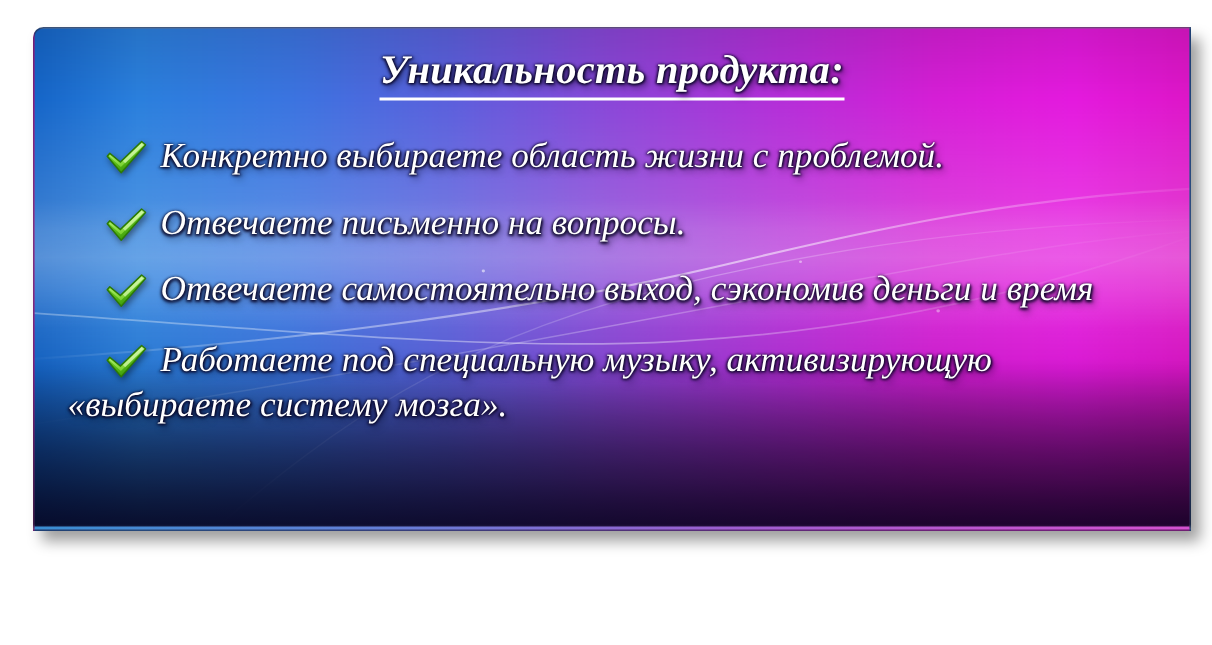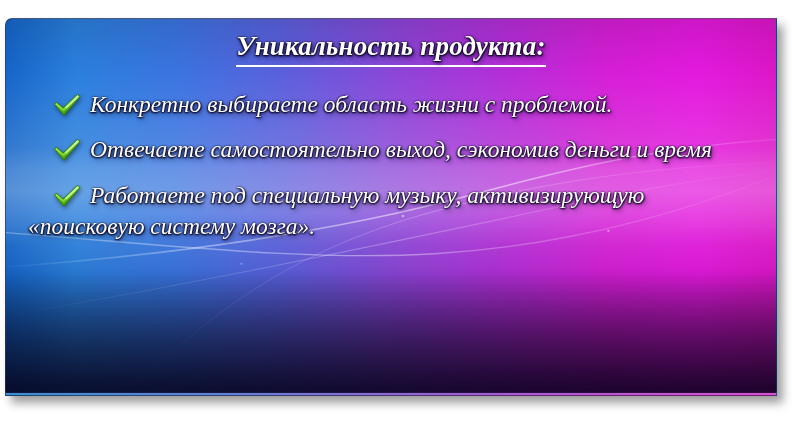--- a/index.html
+++ b/index.html
@@ -10,24 +10,24 @@
   body {
     width: 808px;
     height: 430px;
     overflow: hidden;
     font-family: "Liberation Serif", "DejaVu Serif", serif;
   }
 
   
   #slide-frame {
     position: absolute;
-    left: 5px;
+    left: 22px;
     top: 18px;
     width: 772px;
-    height: 378px;
+    height: 336px;
     box-shadow: 6px 7px 9px rgba(0,0,0,0.38);
   }
 
   
   #slide {
     position: absolute;
     inset: 0;
     overflow: hidden;
     border: 1px solid rgba(40,40,60,0.55);
     box-sizing: border-box;
@@ -234,39 +234,49 @@
                 </linearGradient>
               </defs>
               <path d="M2.5,12.2 L4.2,10.2 L11.2,16.0 L25.4,2.4 L28.0,4.6 L11.8,23.2 Z" fill="url(#ckB)" stroke="#2c7a06" stroke-width="1" stroke-linejoin="round"></path>
               <path d="M3.6,12.0 L4.4,11.1 L11.3,16.8 L25.3,3.5 L26.6,4.6 L11.6,19.4 Z" fill="url(#ckA)" opacity="0.95"></path>
               <path d="M25.6,3.0 L27.4,4.5 L14.5,16.8 L12.9,15.3 Z" fill="#e7ffc8" opacity="0.55"></path>
             </svg>
           </span>
           <div class="bullet-text">Конкретно выбираете область жизни с проблемой.</div>
         </div>
 
+        <div class="bullet">
+          <span class="check-icon">
+            <svg viewBox="0 0 30 26" aria-hidden="true">
+              <path d="M2.5,12.2 L4.2,10.2 L11.2,16.0 L25.4,2.4 L28.0,4.6 L11.8,23.2 Z" fill="url(#ckB)" stroke="#2c7a06" stroke-width="1" stroke-linejoin="round"></path>
+              <path d="M3.6,12.0 L4.4,11.1 L11.3,16.8 L25.3,3.5 L26.6,4.6 L11.6,19.4 Z" fill="url(#ckA)" opacity="0.95"></path>
+              <path d="M25.6,3.0 L27.4,4.5 L14.5,16.8 L12.9,15.3 Z" fill="#e7ffc8" opacity="0.55"></path>
+            </svg>
+          </span>
+          <div class="bullet-text">Отвечаете письменно на вопросы.</div>
+        </div>
 
         <div class="bullet tall">
           <span class="check-icon">
             <svg viewBox="0 0 30 26" aria-hidden="true">
               <path d="M2.5,12.2 L4.2,10.2 L11.2,16.0 L25.4,2.4 L28.0,4.6 L11.8,23.2 Z" fill="url(#ckB)" stroke="#2c7a06" stroke-width="1" stroke-linejoin="round"></path>
               <path d="M3.6,12.0 L4.4,11.1 L11.3,16.8 L25.3,3.5 L26.6,4.6 L11.6,19.4 Z" fill="url(#ckA)" opacity="0.95"></path>
               <path d="M25.6,3.0 L27.4,4.5 L14.5,16.8 L12.9,15.3 Z" fill="#e7ffc8" opacity="0.55"></path>
             </svg>
           </span>
           <div class="bullet-text">Отвечаете самостоятельно выход, сэкономив деньги и время</div>
         </div>
 
         <div class="bullet tall2">
           <span class="check-icon">
             <svg viewBox="0 0 30 26" aria-hidden="true">
               <path d="M2.5,12.2 L4.2,10.2 L11.2,16.0 L25.4,2.4 L28.0,4.6 L11.8,23.2 Z" fill="url(#ckB)" stroke="#2c7a06" stroke-width="1" stroke-linejoin="round"></path>
               <path d="M3.6,12.0 L4.4,11.1 L11.3,16.8 L25.3,3.5 L26.6,4.6 L11.6,19.4 Z" fill="url(#ckA)" opacity="0.95"></path>
               <path d="M25.6,3.0 L27.4,4.5 L14.5,16.8 L12.9,15.3 Z" fill="#e7ffc8" opacity="0.55"></path>
             </svg>
           </span>
-          <div class="bullet-text">Работаете под специальную музыку, активизирующую «поисковую систему мозга».</div>
+          <div class="bullet-text">Работаете под специальную музыку, активизирующую «выбираете систему мозга».</div>
         </div>
 
       </div>
     </div>
   </div>
 </div>
 
 </body></html>

